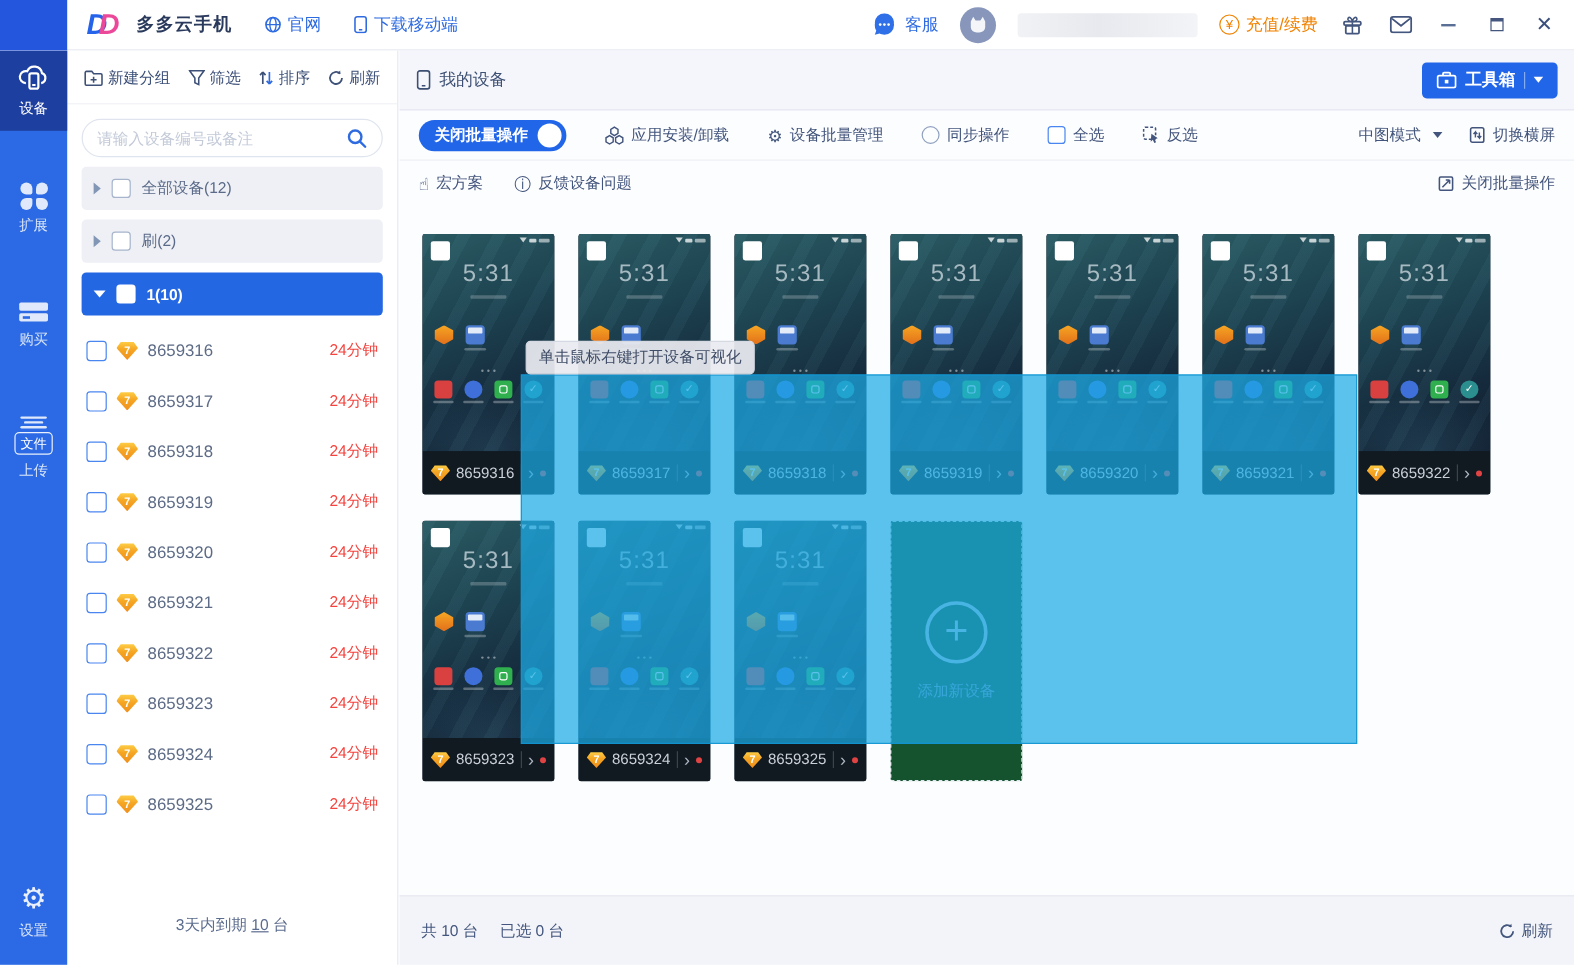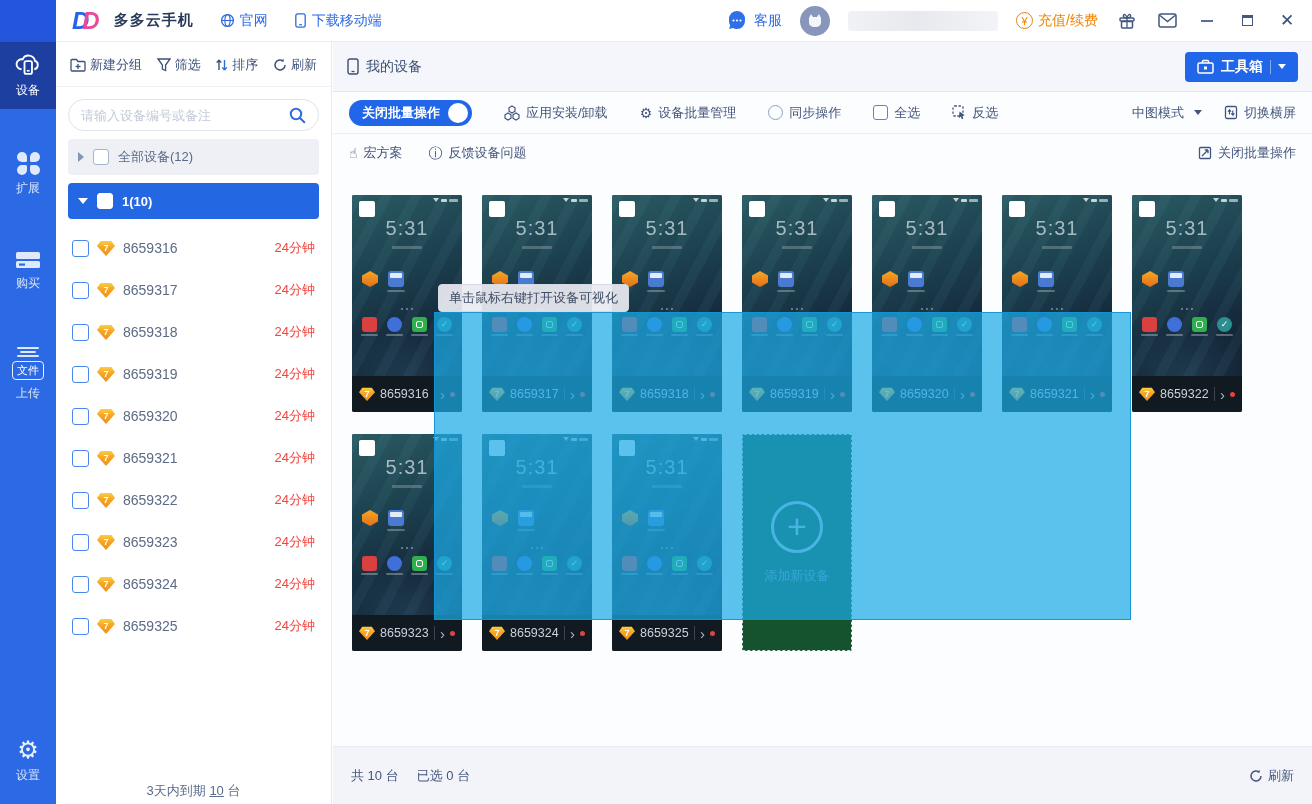--- a/index.html
+++ b/index.html
@@ -70,21 +70,21 @@
   .group.selected .gcheck { border-color:#fff; }
   .devrow { height:42px; display:flex; align-items:center; padding:0 16px; gap:8px; cursor:pointer; }
   .dcheck { width:17px; height:17px; background:#fff; border:1px solid #4a86f0; border-radius:3px; flex:none; }
   .gem { width:18px; height:16px; position:relative; flex:none;
     clip-path:polygon(50% 100%,0 38%,20% 6%,80% 6%,100% 38%);
     background:linear-gradient(180deg,#ffd24a 0%,#f5a623 45%,#ef8f1c 100%);
     display:flex; align-items:center; justify-content:center; }
   .gem b { color:#fff; font-size:9px; font-weight:bold; }
   .devrow .did { font-size:14px; color:#5d6b86; }
   .devrow .dexp { margin-left:auto; font-size:13px; color:#f5433e; }
-  .expnote { position:absolute; bottom:4px; left:0; width:100%; text-align:center; font-size:13px; color:#5c6c8e; }
+  .expnote { position:absolute; bottom:24px; left:0; width:100%; text-align:center; font-size:13px; color:#5c6c8e; }
   .expnote a { color:#5c6c8e; text-decoration:underline; cursor:pointer; }
 
   
   .mainarea { position:absolute; left:333px; top:42px; width:979px; height:762px; background:#fcfdff; }
   .main-header { height:50px; background:#f5f6fb; border-bottom:1px solid #e4e7ef; display:flex;
     align-items:center; padding:0 14px; }
   .mtitle { display:flex; align-items:center; gap:7px; font-size:14px; color:#3d4f73; }
   .toolbox-btn { margin-left:auto; height:30px; background:#2166e8; border-radius:4px; color:#fff;
     display:flex; align-items:center; gap:7px; padding:0 12px; font-size:14px; font-weight:bold; cursor:pointer; }
   .toolbox-btn .vdiv { width:1px; height:14px; background:rgba(255,255,255,.45); }
@@ -319,20 +319,25 @@
       <circle cx="7" cy="7" r="5.2" fill="none" stroke="#2f6be0" stroke-width="2"></circle>
       <line x1="11" y1="11" x2="15.3" y2="15.3" stroke="#2f6be0" stroke-width="2" stroke-linecap="round"></line>
     </svg>
   </div>
 
   <div class="group">
     <span class="caret-r"></span>
     <span class="gcheck"></span>
     <span class="glabel">全部设备(12)</span>
   </div>
+  <div class="group">
+    <span class="caret-r"></span>
+    <span class="gcheck"></span>
+    <span class="glabel">刷(2)</span>
+  </div>
   <div class="group selected">
     <span class="caret-d"></span>
     <span class="gcheck"></span>
     <span class="glabel">1(10)</span>
   </div>
 
   <div>
     <div class="devrow">
       <span class="dcheck"></span>
       <span class="gem">

